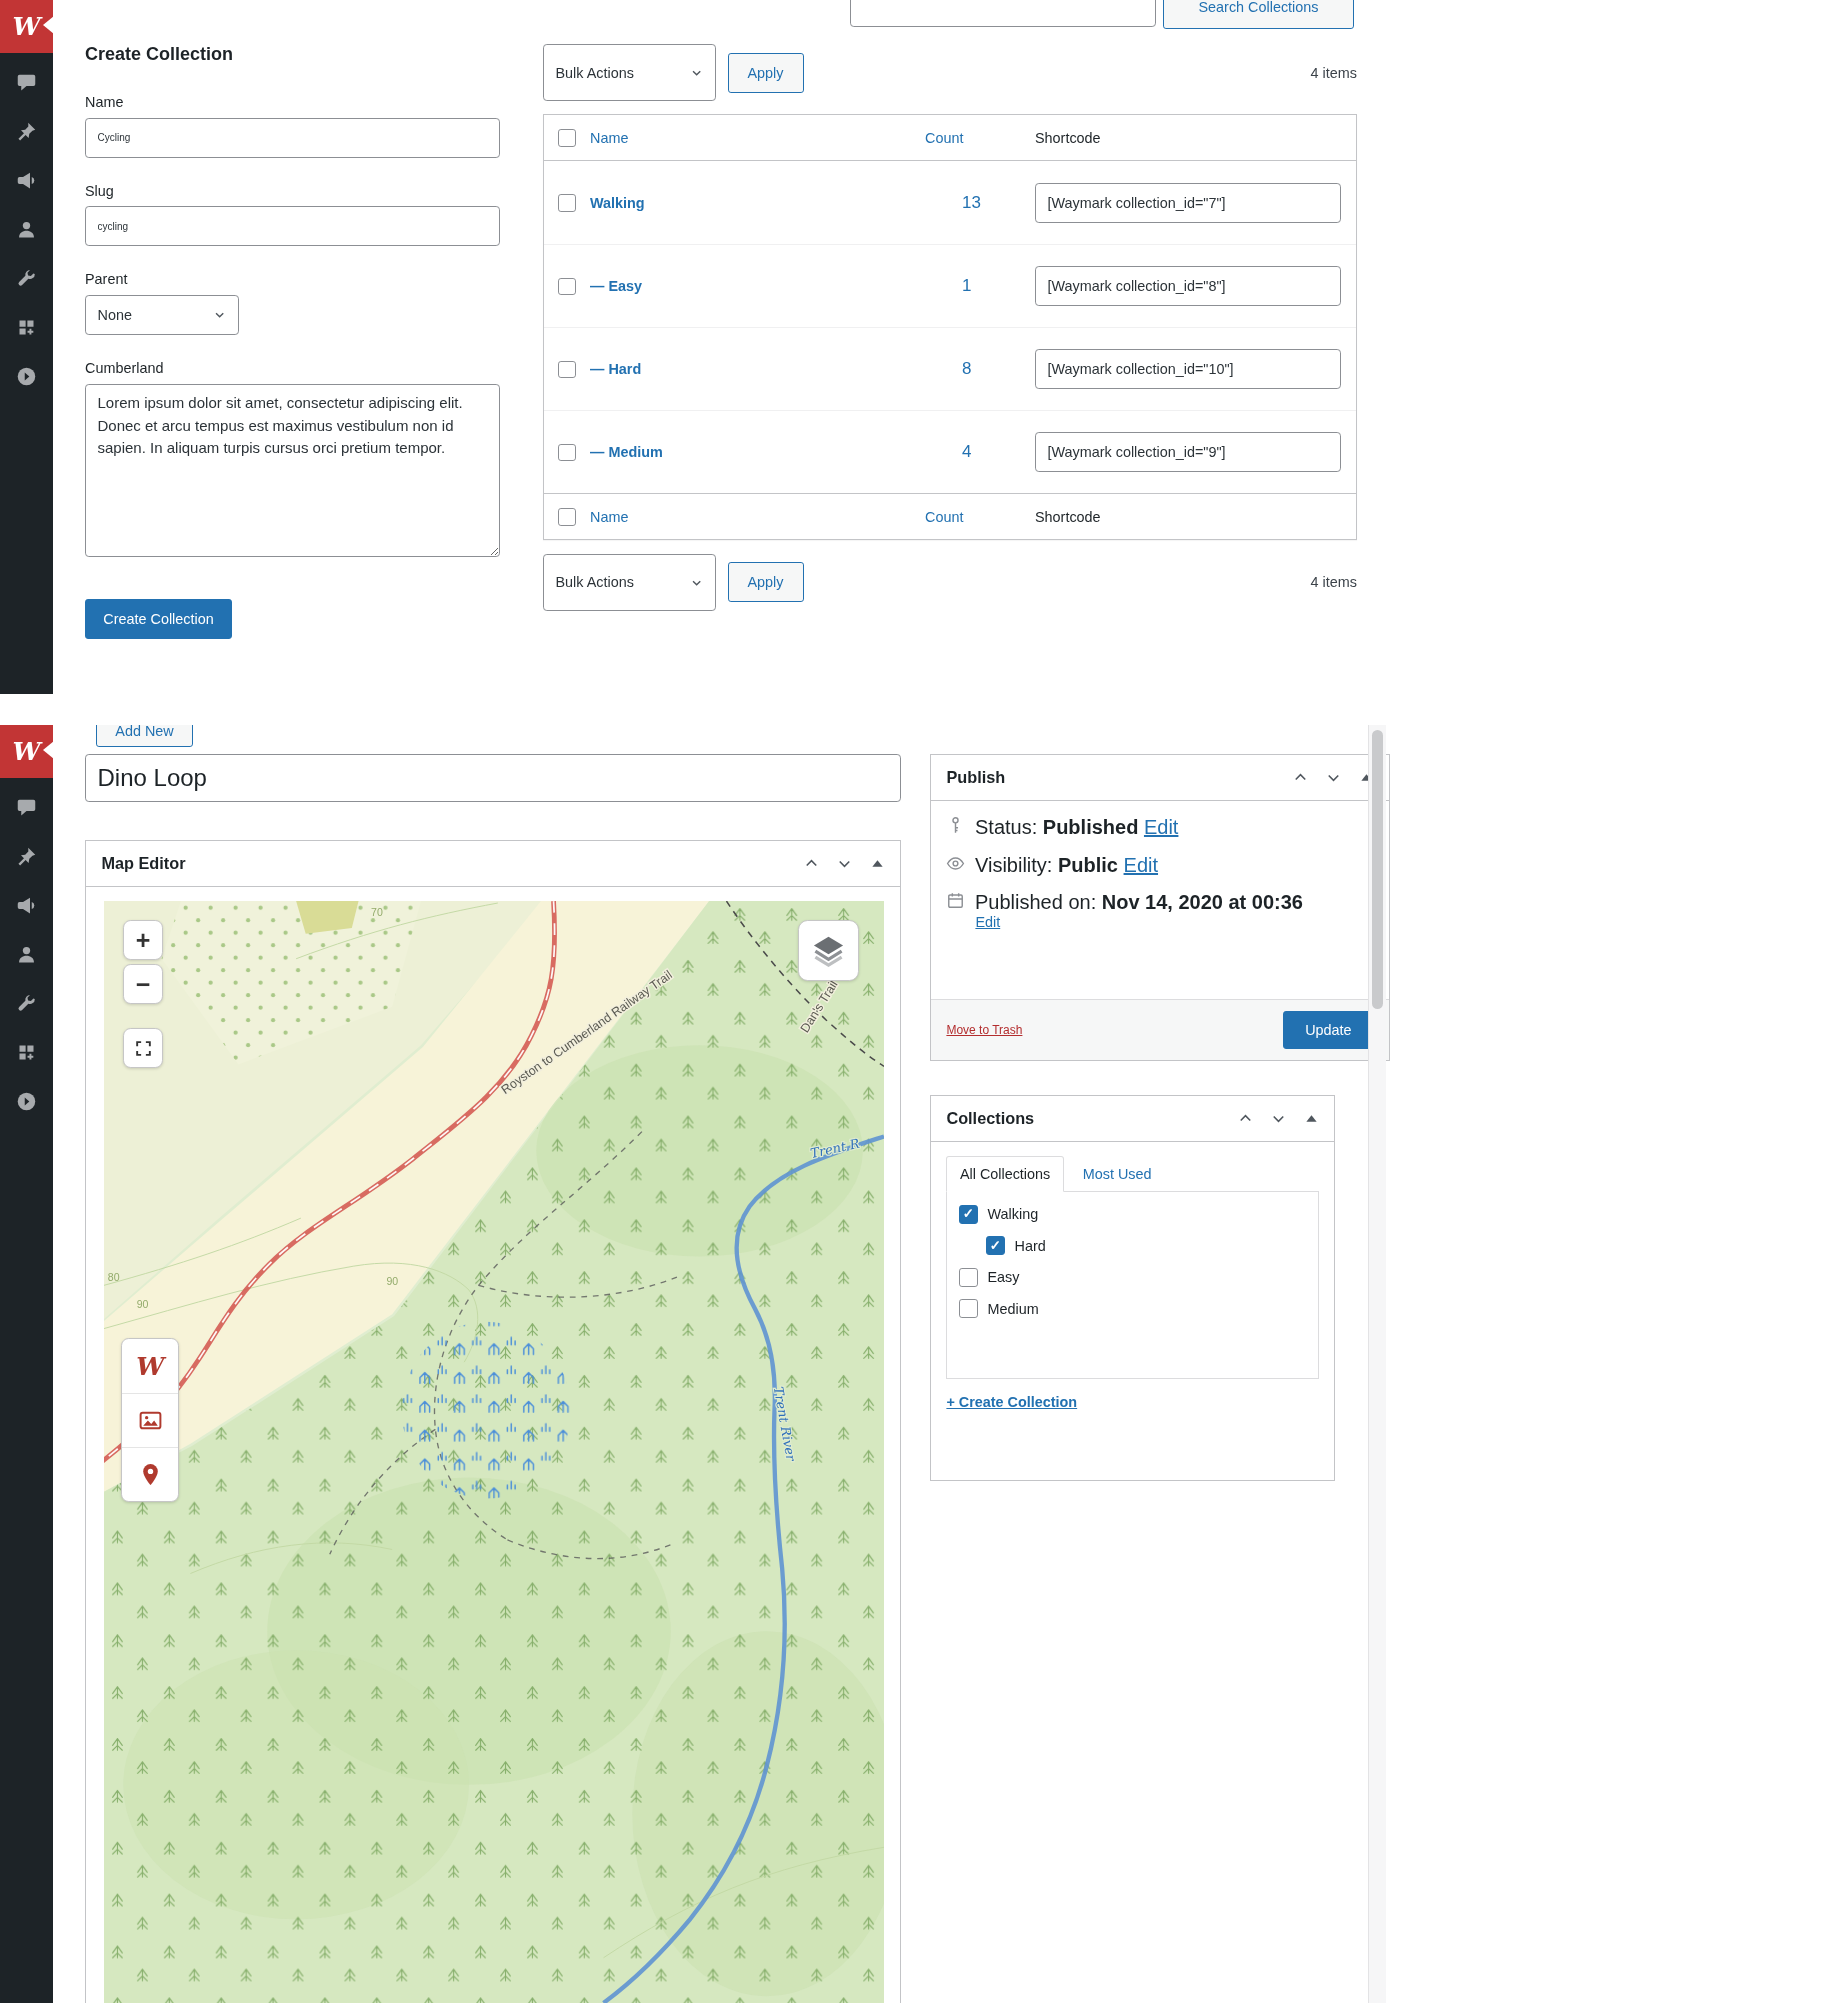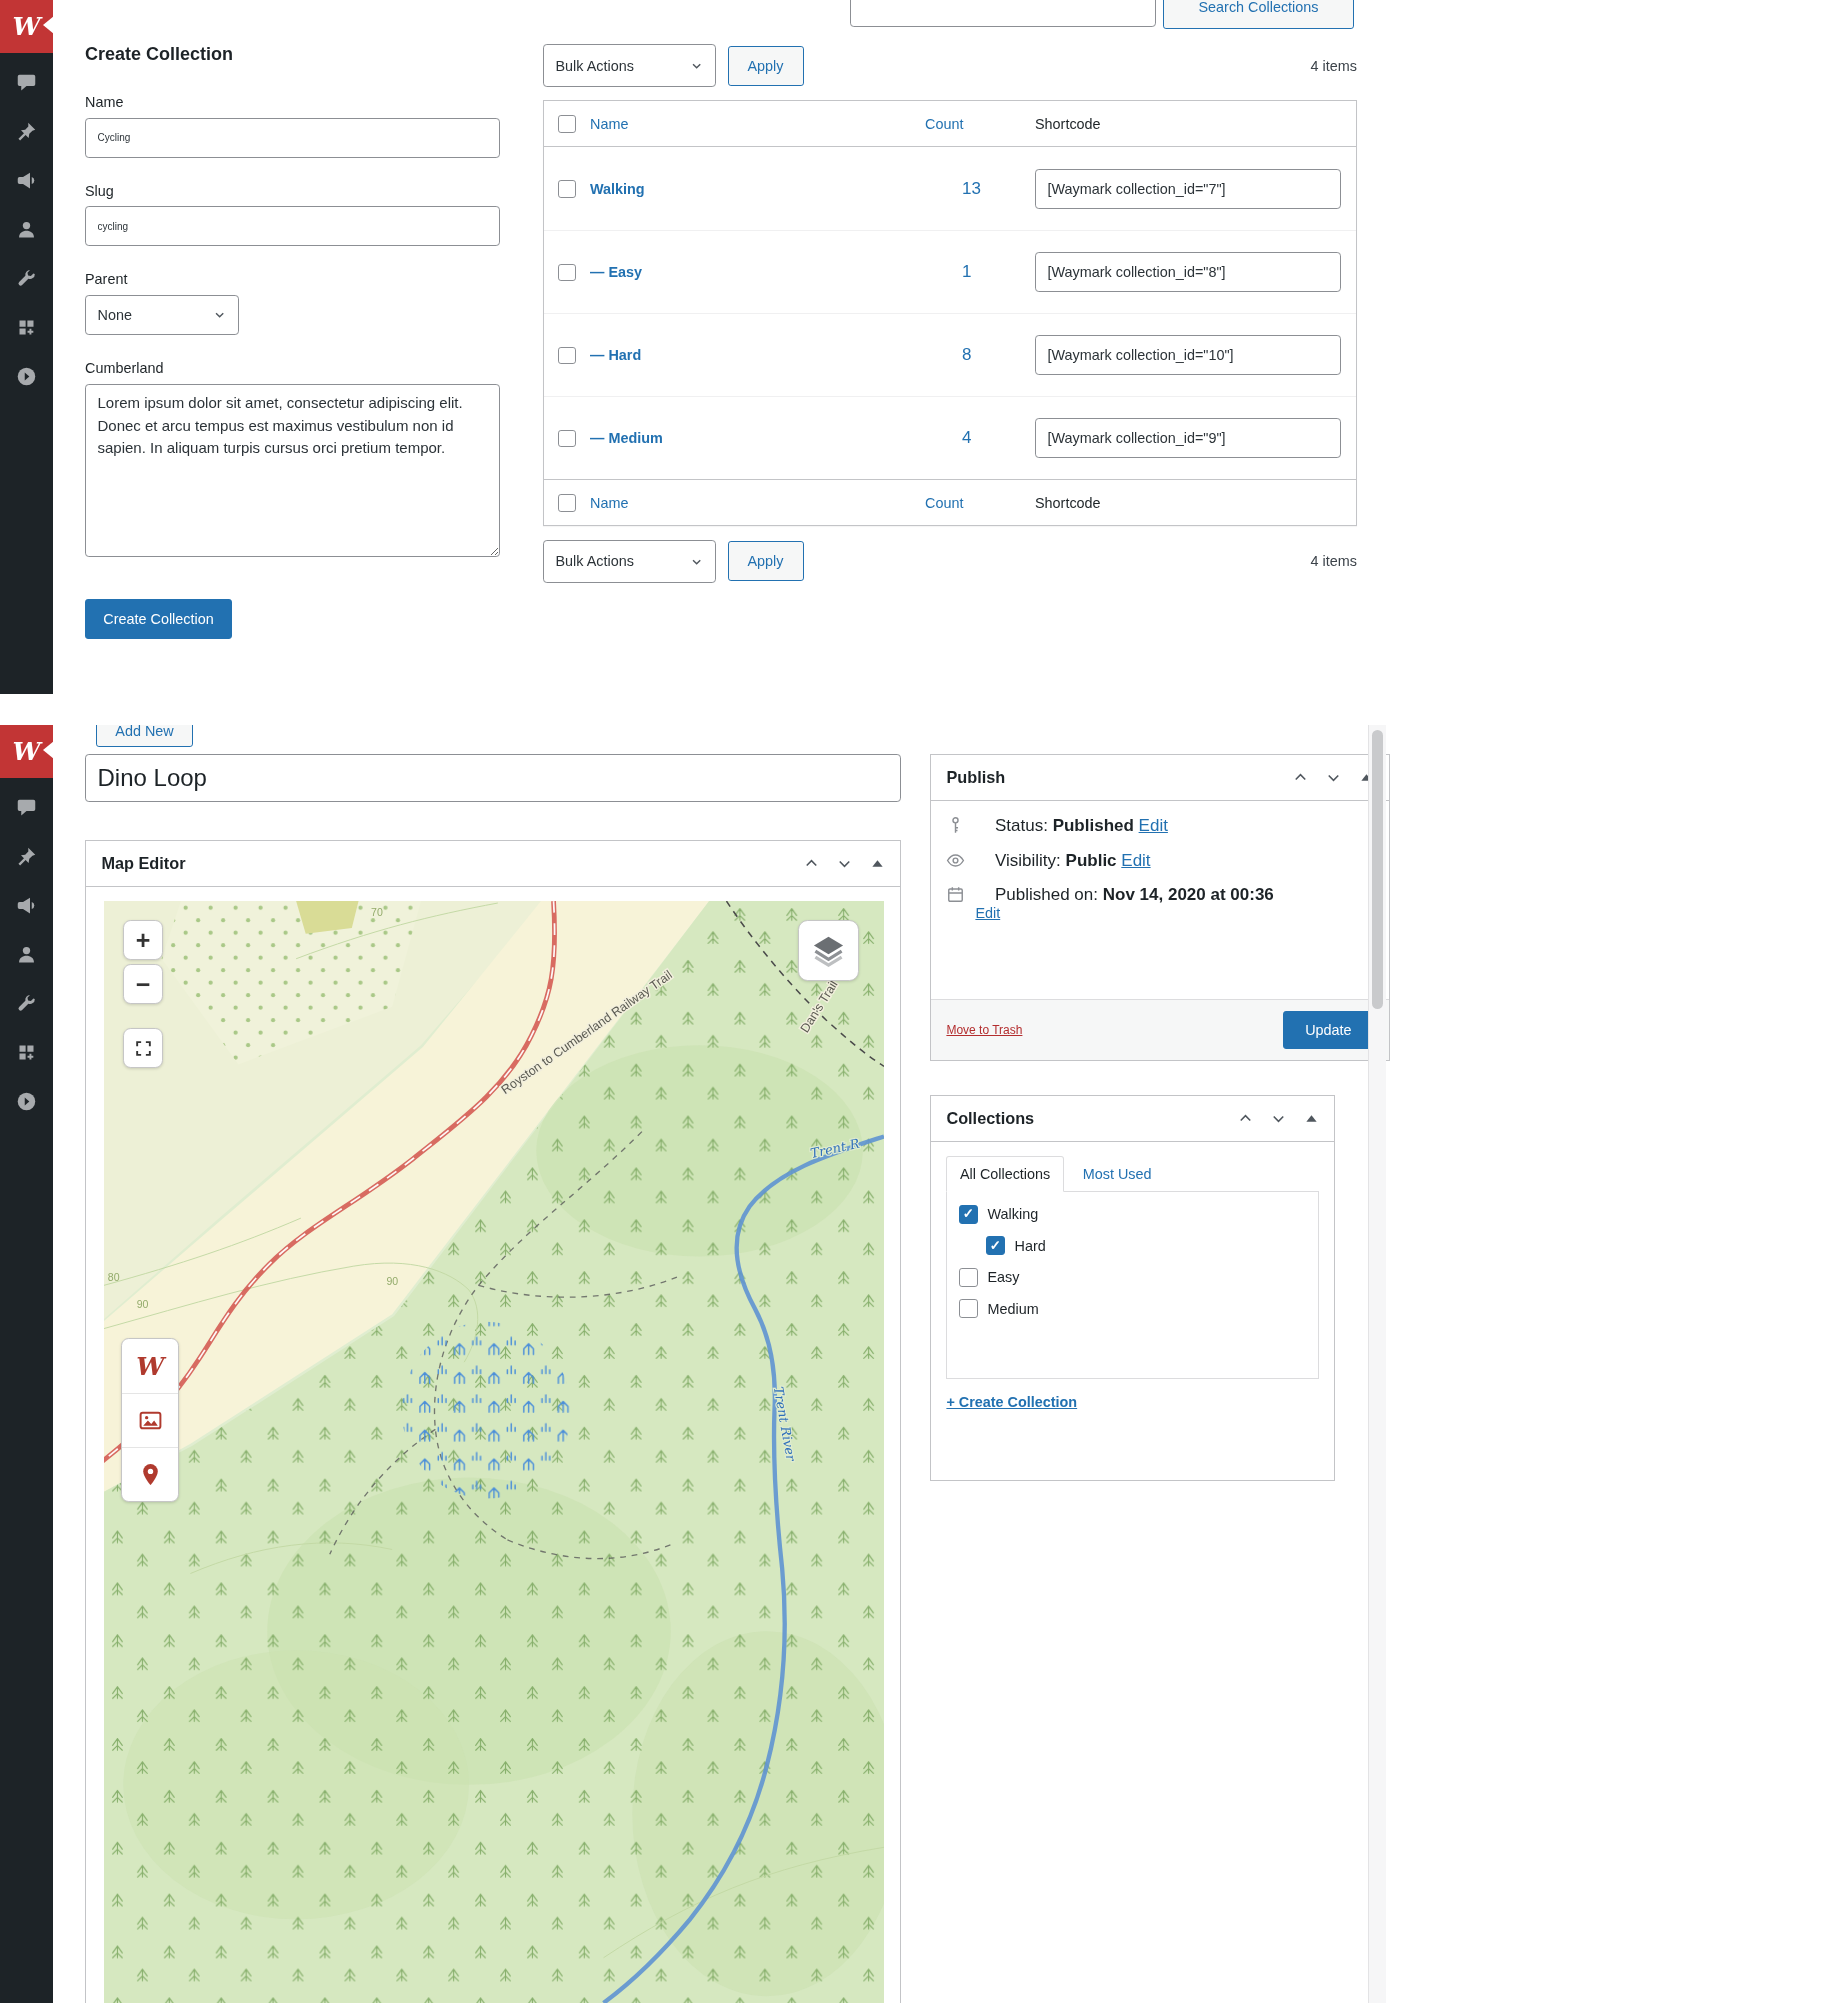--- a/index.html
+++ b/index.html
@@ -36,21 +36,21 @@
   .field { margin-bottom:25px; }
   .field-label { display:block; font-size:14.4px; margin-bottom:7.7px; color:#1d2327; }
   .field input, .field textarea { width:100%; font-size:10px; }
   .field input { height:40px; padding:0 11.5px; }
   .parent-select { width:154px; height:40px; }
   .field textarea { height:173px; padding:7.7px 11.5px; font-size:15px; line-height:1.5; resize:both; }
   .create-btn { height:40px; padding:0 17.3px; margin-top:13.4px; font-size:14.4px; }
 
   .list-area { position:absolute; left:543px; top:44px; width:814px; }
   .tablenav { display:flex; align-items:center; margin-bottom:13.4px; }
-  .bulk-select { width:173px; height:43px;gap:8px; }
+  .bulk-select { width:173px; height:57px;gap:8px; }
   .apply-btn { height:40px; padding:0 19px; margin-left:11.5px; }
   .items-count { margin-left:auto; font-size:14.4px; color:#3c434a; }
 
   .wp-list-table { background:#fff; border:1px solid #c3c4c7; box-shadow:0 1px 1px rgba(0,0,0,.04); }
   .lt-row { display:grid; grid-template-columns:46px 1fr 110px 321px; align-items:center; }
   .lt-head { height:46px; border-bottom:1px solid #c3c4c7; }
   .lt-foot { height:46px; border-top:1px solid #c3c4c7; }
   .lt-head .col-label, .lt-foot .col-label { font-size:14.4px; }
   .col-sortable { color:#2271b1; cursor:pointer; }
   .lt-item { height:83px; }
@@ -88,21 +88,21 @@
   .map-tool + .map-tool { border-top:1px solid #e5e5e5; }
   .map-tool .ic { width:25px; height:25px; }
   .tool-w { font-family:"DejaVu Serif",serif; font-style:italic; font-weight:bold; font-size:25px; }
 
   .map-label { font-size:13px; fill:#5b5b52; paint-order:stroke; stroke:#f2efdd; stroke-width:3px; font-family:"Liberation Sans",sans-serif; }
   .river-label { font-family:"DejaVu Serif",serif; font-style:italic; font-size:13.5px; fill:#2e6fba; paint-order:stroke; stroke:#dfeccf; stroke-width:2.5px; }
   .contour-label { font-size:11px; fill:#93ab6b; }
 
   #publish-box { left:930px; top:29px; width:460px; height:307px; }
   .publish-body { padding:15.4px 15.4px 13.4px; }
-  .misc-row { display:flex; align-items:flex-start; margin-bottom:14.4px; font-size:17px;gap:20px; }
+  .misc-row { display:flex; align-items:flex-start; margin-bottom:14.4px; font-size:20px; }
   .misc-row .ic { width:19px; height:19px; color:#8c8f94; margin-right:9.6px; flex:none; }
   .misc-text b { font-weight:700; }
   .edit-link { color:#2271b1; text-decoration:underline; cursor:pointer; }
   .edit-block { margin:-5.8px 0 0 29px; font-size:14.4px; }
   .publish-footer { position:absolute; left:0; right:0; bottom:0; height:61px; background:#f6f7f7; border-top:1px solid #dcdcde; display:flex; align-items:center; justify-content:space-between; padding:0 15.4px; }
   .trash-link { color:#b32d2e; text-decoration:underline; font-size:12px; cursor:pointer; }
   .update-btn { height:38px; padding:0 21px; font-size:14.4px; }
 
   #collections-box { left:930px; top:370px; width:405px; height:386px; }
   .collections-body { padding:13.4px 15.4px; }

